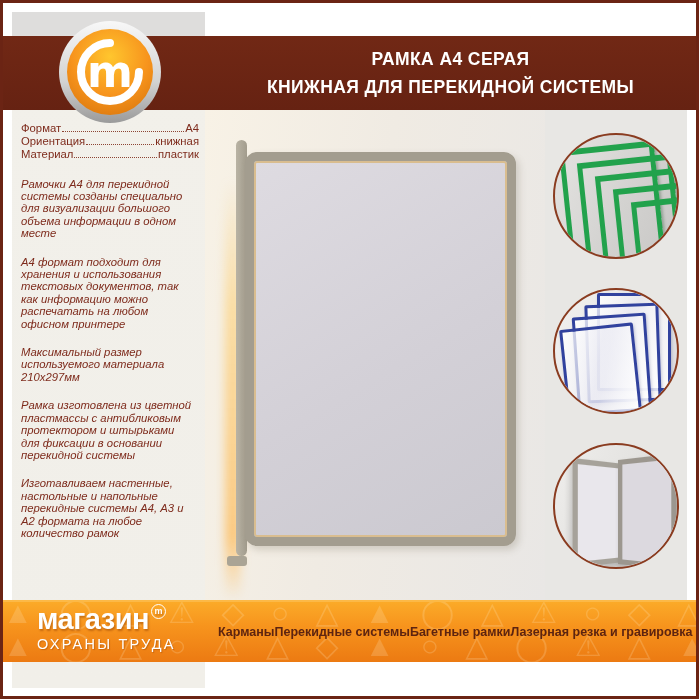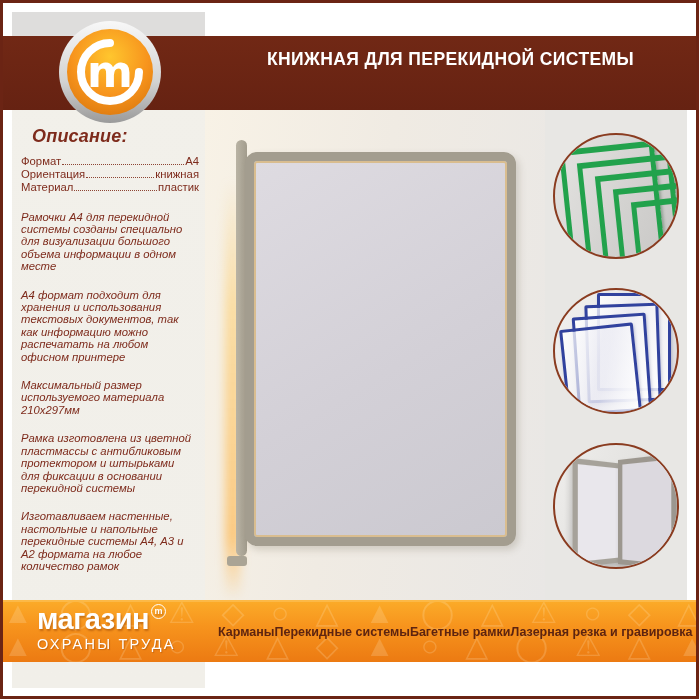--- a/index.html
+++ b/index.html
@@ -128,21 +128,20 @@
   .menu-item { white-space:nowrap; cursor:pointer; }
   .menu-sep { width:1px; height:16px; background:rgba(255,246,230,0.65); }
 </style>
 </head>
 <body>
 
 <div class="page">
 
   <div class="sidebar">
     <div class="sidebar-content">
-      <div class="desc-heading">Описание:</div>
 
       <div class="spec-row">
         <span class="spec-label">Формат</span>
         <span class="spec-dots"></span>
         <span class="spec-value">А4</span>
       </div>
       <div class="spec-row">
         <span class="spec-label">Ориентация</span>
         <span class="spec-dots"></span>
         <span class="spec-value">книжная</span>
@@ -182,20 +181,21 @@
       <div class="bframe" style="left:9px;  top:36px; transform:rotate(-6deg);"></div>
     </div>
     <div class="thumb thumb-3">
       <div class="book-left"></div>
       <div class="book-right"></div>
     </div>
   </div>
 
   <div class="header-bar">
     <div class="header-title">
+      <div>РАМКА А4 СЕРАЯ</div>
       <div>КНИЖНАЯ ДЛЯ ПЕРЕКИДНОЙ СИСТЕМЫ</div>
     </div>
   </div>
 
   <div class="logo">
     <svg width="104" height="104" viewBox="0 0 104 104">
       <defs>
         <linearGradient id="ring" x1="0" y1="0" x2="0" y2="1">
           <stop offset="0" stop-color="#f8f8f8"></stop>
             <stop offset="0.6" stop-color="#d2d2d2"></stop>

